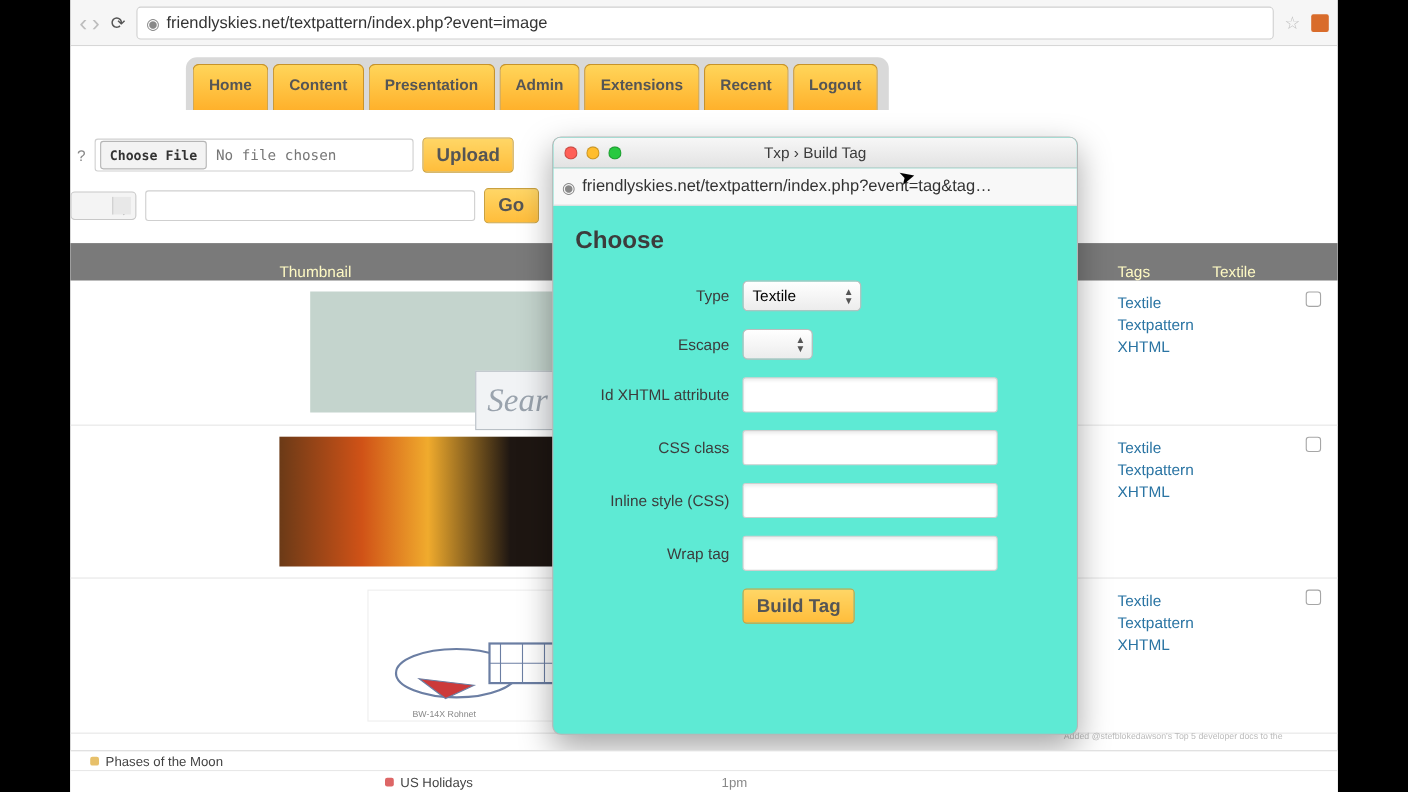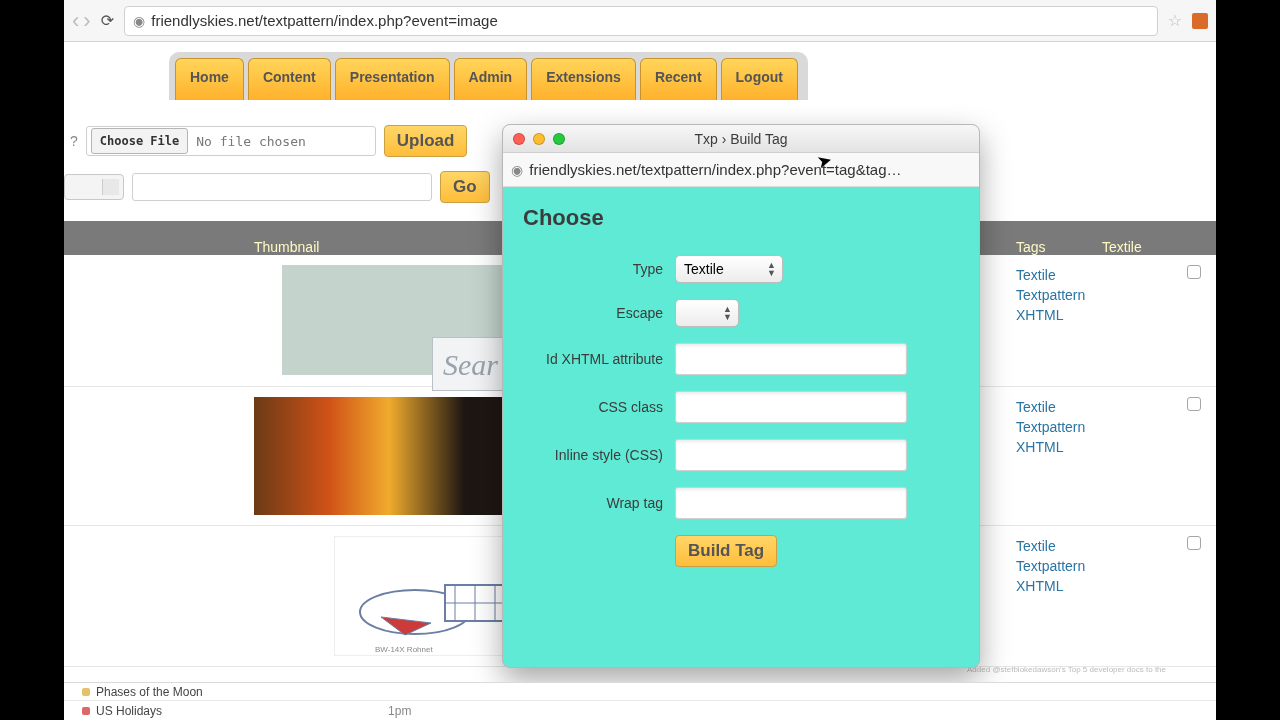--- a/index.html
+++ b/index.html
@@ -284,21 +284,21 @@
   }
   .calstrip .row1{
     height:18px; display:flex; align-items:center;
     border-bottom:1px solid #e8e8e8;
     padding-left:18px;
   }
   .calstrip .dot{width:8px;height:8px;border-radius:2px;margin-right:6px;}
   .calstrip .dot1{background:#e7c06a;}
   .calstrip .dot2{background:#d66;}
   .calstrip .row2{
-    height:20px; display:flex; align-items:center;
+    height:20px; display:flex; align-items:center;justify-content:center;
   }
   .calstrip .time{ margin-left:226px; color:#888;}
   .calstrip .event{
     margin-left:190px;
     background:#eab308;
     border:1px solid #7c7cd6;
     color:#2c2c8c;
     padding:1px 20px;
     font-size:11px;
     margin-top:36px;

